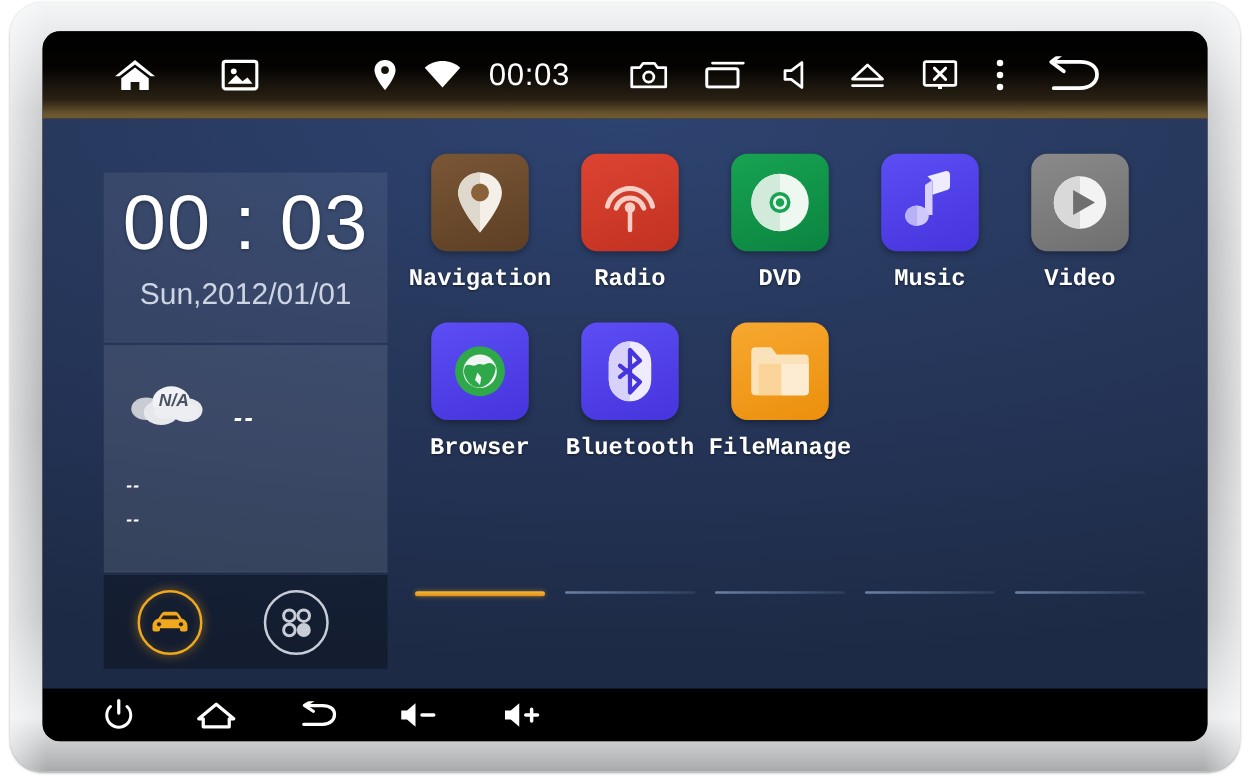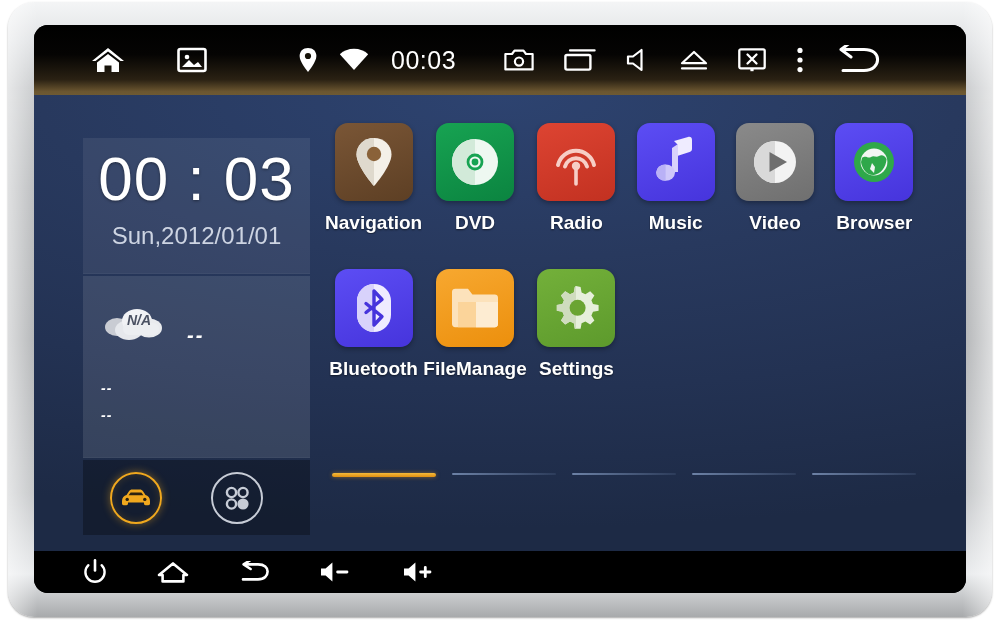--- a/index.html
+++ b/index.html
@@ -180,22 +180,23 @@
     margin-left: 49px;
     border: 2px solid #c7ccd6;
   }
 
   
   #appgrid {
     position: absolute;
     left: 290px; top: 28px;
     width: 600px;
     display: grid;
-    grid-template-columns: repeat(6, 1fr);
-    row-gap: 35px;
+    grid-template-columns: repeat(5, 1fr);
+    row-gap: 24px;
+    font-family: Liberation Mono, monospace;
   }
   .app {
     display: flex;
     flex-direction: column;
     align-items: center;
   }
   .app-ico {
     width: 78px; height: 78px;
     border-radius: 13px;
     display: flex; align-items: center; justify-content: center;
@@ -386,45 +387,45 @@
             <svg class="ico-svg" width="44" height="52" viewBox="0 0 44 52">
               <path d="M22 2 C12 2 4.5 9.4 4.5 18.4 C4.5 30 22 50 22 50 C22 50 39.5 30 39.5 18.4 C39.5 9.4 32 2 22 2 Z" fill="#f4f0e8"></path>
               <path d="M22 2 C12 2 4.5 9.4 4.5 18.4 C4.5 30 22 50 22 50 Z" fill="#dfd9cd"></path>
               <circle cx="22" cy="18" r="7.2" fill="#8a6239"></circle>
             </svg>
           </div>
           <div class="app-label">Navigation</div>
         </div>
 
         <div class="app">
+          <div class="app-ico" style="background:linear-gradient(160deg,#dd4432,#c23121);">
+            <svg class="ico-svg" width="52" height="50" viewBox="0 0 52 50">
+              <path d="M8 28 A18.5 18.5 0 0 1 44 28" fill="none" stroke="#f7cec6" stroke-width="4" stroke-linecap="round"></path>
+              <path d="M15 29.5 A11.5 11.5 0 0 1 37 29.5" fill="none" stroke="#f7cec6" stroke-width="4" stroke-linecap="round"></path>
+              <circle cx="26" cy="29" r="4.2" fill="#f7cec6"></circle>
+              <path d="M26 30 L26 47" stroke="#f7cec6" stroke-width="3.6" stroke-linecap="round"></path>
+            </svg>
+          </div>
+          <div class="app-label">Radio</div>
+        </div>
+
+        <div class="app">
           <div class="app-ico" style="background:linear-gradient(160deg,#17a352,#0b8440);">
             <svg class="ico-svg" width="52" height="52" viewBox="0 0 52 52">
               <circle cx="26" cy="26" r="23" fill="#eef8f1"></circle>
               <path d="M26 3 A23 23 0 0 0 26 49 Z" fill="#d2ead9"></path>
               <circle cx="26" cy="26" r="8.4" fill="#17a352"></circle>
               <circle cx="26" cy="26" r="5.6" fill="#eef8f1"></circle>
               <circle cx="26" cy="26" r="3.4" fill="#17a352"></circle>
             </svg>
           </div>
           <div class="app-label">DVD</div>
         </div>
 
         <div class="app">
-          <div class="app-ico" style="background:linear-gradient(160deg,#dd4432,#c23121);">
-            <svg class="ico-svg" width="52" height="50" viewBox="0 0 52 50">
-              <path d="M8 28 A18.5 18.5 0 0 1 44 28" fill="none" stroke="#f7cec6" stroke-width="4" stroke-linecap="round"></path>
-              <path d="M15 29.5 A11.5 11.5 0 0 1 37 29.5" fill="none" stroke="#f7cec6" stroke-width="4" stroke-linecap="round"></path>
-              <circle cx="26" cy="29" r="4.2" fill="#f7cec6"></circle>
-              <path d="M26 30 L26 47" stroke="#f7cec6" stroke-width="3.6" stroke-linecap="round"></path>
-            </svg>
-          </div>
-          <div class="app-label">Radio</div>
-        </div>
-
-        <div class="app">
           <div class="app-ico" style="background:linear-gradient(160deg,#5c4df4,#4634dc);">
             <svg class="ico-svg" width="48" height="52" viewBox="0 0 48 52">
               <path d="M22 5 L36 1 C38.4 0.4 40 1.6 40 4 L40 13 C40 14.5 39 15.6 37.6 16 L26 19.8 L26 9" fill="#efecff"></path>
               <path d="M26 8 L26 36 L20 36 L20 12 Z" fill="#d8d2fb"></path>
               <ellipse cx="13.6" cy="36.6" rx="9.4" ry="8.2" fill="#cfc8fa"></ellipse>
               <path d="M13.6 28.4 A9.4 8.2 0 0 0 13.6 44.8 Z" fill="#b9b1f6"></path>
             </svg>
           </div>
           <div class="app-label">Music</div>
         </div>
@@ -471,36 +472,20 @@
               <path d="M3 6 C3 4 4.4 2.8 6.2 2.8 L19 2.8 L23.4 8.6 L45.8 8.6
                        C47.6 8.6 49 9.8 49 11.8 L49 38 C49 40 47.6 41.2 45.8 41.2
                        L6.2 41.2 C4.4 41.2 3 40 3 38 Z" fill="#fce2bb"></path>
               <path d="M9 16 L49 16 L49 38 C49 40 47.6 41.2 45.8 41.2 L9 41.2 Z" fill="#fbd49a"></path>
               <path d="M27 16 L49 16 L49 38 C49 40 47.6 41.2 45.8 41.2 L27 41.2 Z" fill="#fdecd2"></path>
             </svg>
           </div>
           <div class="app-label">FileManage</div>
         </div>
 
-        <div class="app">
-          <div class="app-ico" style="background:linear-gradient(160deg,#73b03a,#5d9a2c);">
-            <svg class="ico-svg" width="50" height="50" viewBox="0 0 50 50">
-              <path d="M25 3 L29.6 4 L30.6 9.6 L34.4 11.2 L39.2 8.2 L43.4 12.4 L40.4 17.2
-                       L42 21 L47.6 22 L47.6 27.8 L42 28.8 L40.4 32.6 L43.4 37.4 L39.2 41.6
-                       L34.4 38.6 L30.6 40.2 L29.6 45.8 L23.8 45.8 L22.8 40.2 L19 38.6
-                       L14.2 41.6 L10 37.4 L13 32.6 L11.4 28.8 L5.8 27.8 L5.8 22 L11.4 21
-                       L13 17.2 L10 12.4 L14.2 8.2 L19 11.2 L22.8 9.6 L23.8 4 Z" fill="#e6efdb"></path>
-              <path d="M25 3 L23.8 4 L22.8 9.6 L19 11.2 L14.2 8.2 L10 12.4 L13 17.2
-                       L11.4 21 L5.8 22 L5.8 27.8 L11.4 28.8 L13 32.6 L10 37.4 L14.2 41.6
-                       L19 38.6 L22.8 40.2 L23.8 45.8 L25 45.8 Z" fill="#cfdcbe"></path>
-              <circle cx="26.6" cy="24.8" r="8" fill="#6aa432"></circle>
-            </svg>
-          </div>
-          <div class="app-label">Settings</div>
-        </div>
       </div>
 
       <div id="pager">
         <div class="pg active"></div>
         <div class="pg inactive"></div>
         <div class="pg inactive"></div>
         <div class="pg inactive"></div>
         <div class="pg inactive"></div>
       </div>
     </div>

